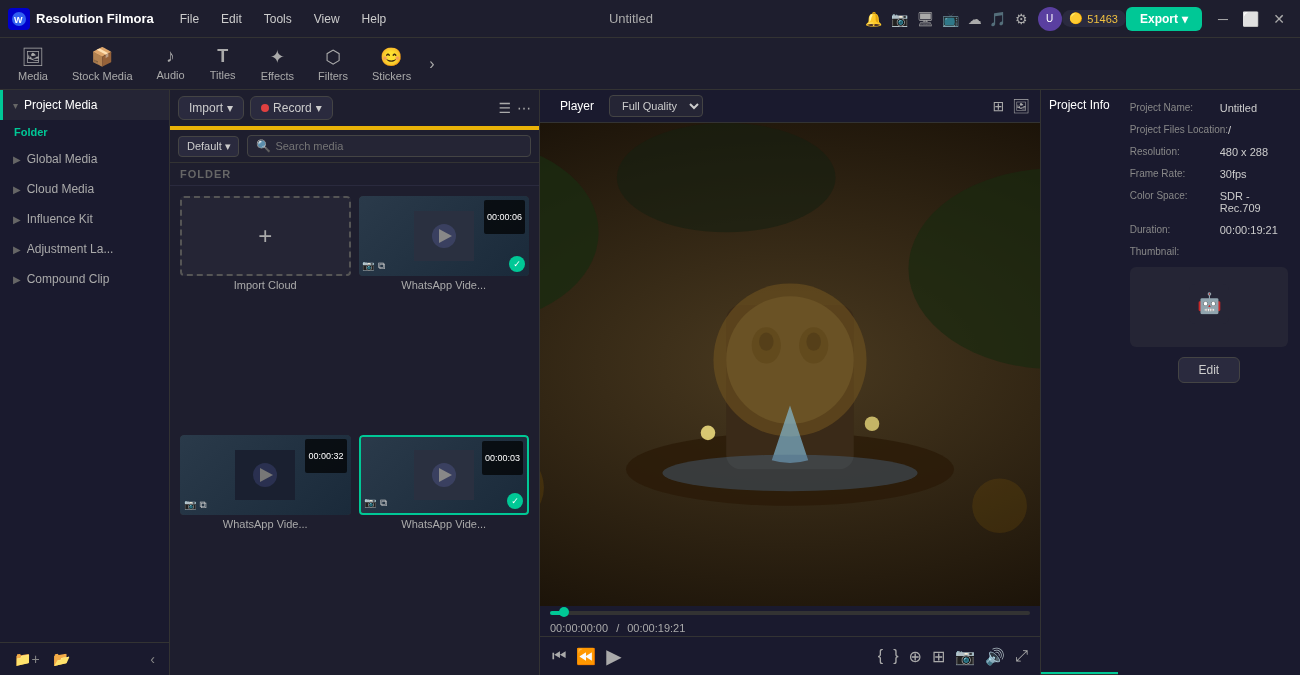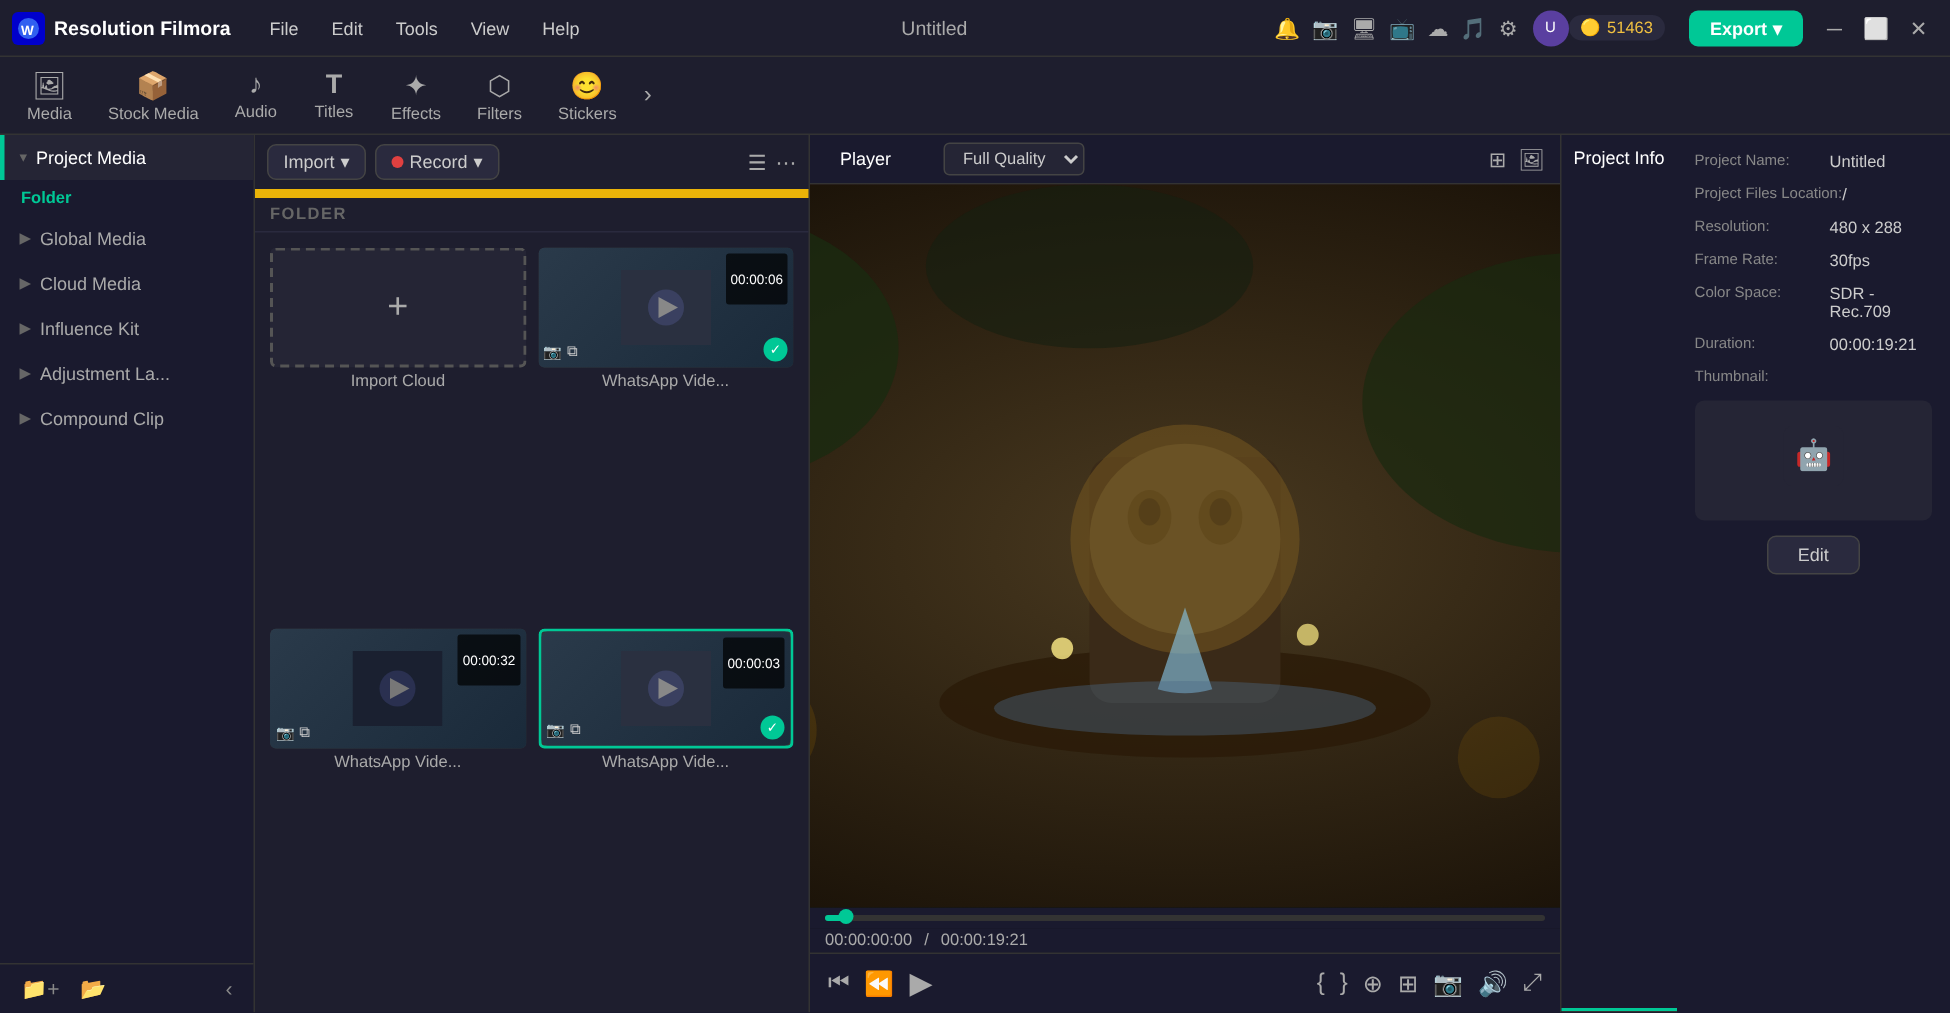--- a/index.html
+++ b/index.html
@@ -11,21 +11,21 @@
     .app-logo .logo-icon { width: 22px; height: 22px; background: #00c; border-radius: 4px; display: flex; align-items: center; justify-content: center; color: #fff; font-size: 10px; font-weight: bold; }
     .menu-items { display: flex; gap: 2px; }
     .menu-item { padding: 4px 10px; color: #ccc; cursor: pointer; border-radius: 4px; font-size: 12px; }
     .menu-spacer { flex: 1; }
     .title-area { color: #aaa; font-size: 13px; }
     .top-icons { display: flex; align-items: center; gap: 8px; margin-right: 10px; }
     .top-icon { color: #aaa; font-size: 14px; cursor: pointer; }
     .user-badge { background: #5a3fa0; border-radius: 50%; width: 24px; height: 24px; display: flex; align-items: center; justify-content: center; color: #fff; font-size: 10px; }
     .coin-badge { background: #2a2a3e; border-radius: 12px; padding: 2px 8px; color: #f0c040; font-size: 11px; display: flex; align-items: center; gap: 4px; }
     .coin-icon { color: #f0c040; }
-    .export-btn { background: #00c896; color: #fff; border: none; border-radius: 6px; padding: 5px 14px; font-size: 12px; font-weight: 600; cursor: pointer; display: flex; align-items: center; gap: 4px; margin-left: 16px; }
+    .export-btn { background: #00c896; color: #fff; border: none; border-radius: 6px; padding: 5px 14px; font-size: 12px; font-weight: 600; cursor: pointer; display: flex; align-items: center; gap: 4px; }
     .window-controls { display: flex; gap: 2px; margin-left: 8px; }
     .win-btn { width: 26px; height: 26px; display: flex; align-items: center; justify-content: center; color: #aaa; cursor: pointer; border-radius: 4px; font-size: 14px; }
 
     
     .toolbar-row { display: flex; align-items: center; background: #1e1e2e; height: 52px; padding: 0 8px; border-bottom: 1px solid #333; gap: 4px; }
     .toolbar-item { display: flex; flex-direction: column; align-items: center; padding: 4px 10px; cursor: pointer; border-radius: 6px; color: #aaa; font-size: 11px; gap: 2px; min-width: 48px; }
     .toolbar-item.active { color: #00c896; border: 2px solid #00c896; border-radius: 8px; }
     .toolbar-icon { font-size: 18px; }
     .toolbar-more { color: #aaa; font-size: 16px; cursor: pointer; padding: 4px; }
 
@@ -34,21 +34,21 @@
 
     
     .left-panel { width: 170px; background: #1a1a2e; border-right: 1px solid #333; display: flex; flex-direction: column; }
     .left-panel-item { display: flex; align-items: center; gap: 6px; padding: 8px 10px; cursor: pointer; color: #aaa; font-size: 12px; border-left: 3px solid transparent; }
     .left-panel-item.active { background: #252535; color: #fff; border-left: 3px solid #00c896; }
     .left-panel-item .expand-arrow { color: #666; font-size: 10px; }
     .folder-label { padding: 6px 14px; color: #00c896; font-size: 11px; font-weight: 600; cursor: pointer; }
 
     
     .media-panel { width: 370px; background: #1e1e2e; border-right: 1px solid #333; display: flex; flex-direction: column; }
-    .media-toolbar { display: flex; align-items: center; padding: 6px 8px; gap: 6px; border-bottom: 6px solid #eab308; justify-content: center; }
+    .media-toolbar { display: flex; align-items: center; padding: 6px 8px; gap: 6px; border-bottom: 4px solid #eab308; justify-content: center; }
     .import-btn { background: #2a2a3e; border: 1px solid #444; border-radius: 6px; padding: 4px 10px; color: #ccc; font-size: 12px; cursor: pointer; display: flex; align-items: center; gap: 4px; }
     .record-btn { background: #2a2a3e; border: 1px solid #444; border-radius: 6px; padding: 4px 10px; color: #ccc; font-size: 12px; cursor: pointer; display: flex; align-items: center; gap: 4px; }
     .record-dot { width: 8px; height: 8px; background: #e04040; border-radius: 50%; }
     .media-toolbar-right { margin-left: auto; display: flex; gap: 6px; }
     .media-filter-icon { color: #aaa; font-size: 14px; cursor: pointer; }
     .media-sub-toolbar { display: flex; align-items: center; padding: 5px 8px; gap: 8px; border-bottom: 1px solid #333; }
     .default-select { background: #2a2a3e; border: 1px solid #444; border-radius: 4px; padding: 3px 8px; color: #ccc; font-size: 11px; cursor: pointer; }
     .search-box { flex: 1; display: flex; align-items: center; background: #252535; border: 1px solid #444; border-radius: 4px; padding: 3px 8px; gap: 4px; }
     .search-box input { background: none; border: none; color: #ccc; font-size: 11px; outline: none; width: 100%; }
     .folder-header { padding: 5px 10px; font-size: 11px; color: #666; font-weight: 600; letter-spacing: 1px; border-bottom: 1px solid #2a2a3e; }
@@ -60,21 +60,21 @@
     .media-label { font-size: 11px; color: #aaa; margin-top: 3px; text-align: center; white-space: nowrap; overflow: hidden; text-overflow: ellipsis; }
     .media-duration { position: absolute; top: 4px; right: 4px; background: rgba(0,0,0,0.7); color: #fff; font-size: 9px; padding: 12px 3px; border-radius: 2px; }
     .media-check { position: absolute; bottom: 4px; right: 4px; width: 16px; height: 16px; background: #00c896; border-radius: 50%; display: flex; align-items: center; justify-content: center; color: #fff; font-size: 9px; }
     .media-icons-row { position: absolute; bottom: 4px; left: 4px; display: flex; gap: 3px; }
     .media-small-icon { color: #ccc; font-size: 10px; }
     .thumb-video-bg { width: 100%; height: 100%; background: linear-gradient(135deg, #2a3a4a, #1a2a3a); border-radius: 4px; display: flex; align-items: center; justify-content: center; }
     .thumb-selected { border: 2px solid #00c896; }
 
     
     .player-panel { flex: 1; background: #141420; display: flex; flex-direction: column; }
-    .player-toolbar { display: flex; align-items: center; padding: 5px 10px; background: #1a1a2e; border-bottom: 1px solid #333; gap: 25px; }
+    .player-toolbar { display: flex; align-items: center; padding: 5px 10px; background: #1a1a2e; border-bottom: 1px solid #333; gap: 5px; }
     .player-tab { padding: 3px 10px; color: #aaa; cursor: pointer; font-size: 12px; }
     .player-tab.active { color: #fff; }
     .quality-select { background: #252535; border: 1px solid #444; border-radius: 4px; padding: 3px 8px; color: #ccc; font-size: 11px; cursor: pointer; }
     .player-icons { margin-left: auto; display: flex; gap: 8px; }
     .player-icon { color: #aaa; font-size: 14px; cursor: pointer; }
     .video-area { flex: 1; display: flex; align-items: center; justify-content: center; background: #0d0d18; position: relative; }
     .video-bg { width: 100%; height: 220px; background: linear-gradient(180deg, #3a2a1a, #1a1a0a); position: relative; overflow: hidden; }
     .timeline-progress { flex: 1; height: 4px; background: #333; border-radius: 2px; position: relative; cursor: pointer; }
     .timeline-fill { height: 100%; width: 3%; background: #00c896; border-radius: 2px; }
     .timeline-handle { position: absolute; left: 3%; top: -4px; width: 10px; height: 10px; background: #00c896; border-radius: 50%; transform: translateX(-50%); }
@@ -224,20 +224,30 @@
       <div class="record-btn">
         <div class="record-dot"></div>
         <span>Record</span>
         <span>▾</span>
       </div>
       <div class="media-toolbar-right">
         <span class="media-filter-icon">☰</span>
         <span class="media-filter-icon">⋯</span>
       </div>
     </div>
+    <div class="media-sub-toolbar">
+      <div class="default-select">
+        <span>Default</span>
+        <span> ▾</span>
+      </div>
+      <div class="search-box">
+        <span>🔍</span>
+        <input type="text" placeholder="Search media" style="">
+      </div>
+    </div>
     <div class="folder-header">FOLDER</div>
     <div class="media-grid">
 
       <div class="media-item">
         <div class="media-thumb import-thumb">
           <span class="import-plus">+</span>
         </div>
         <div class="media-label">Import Cloud</div>
       </div>
 

